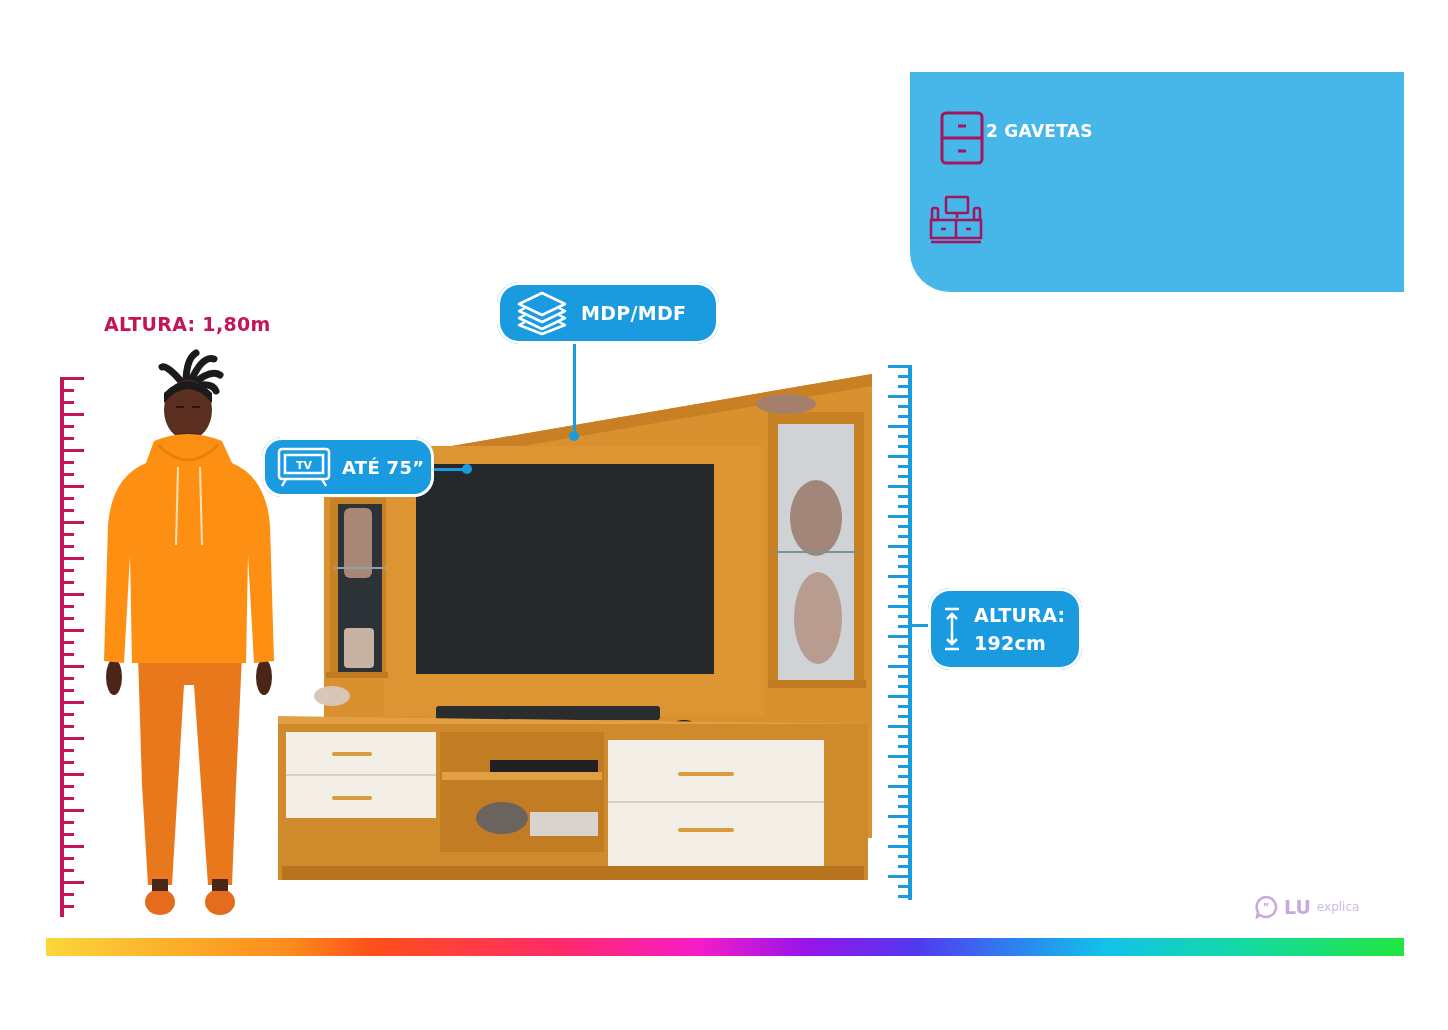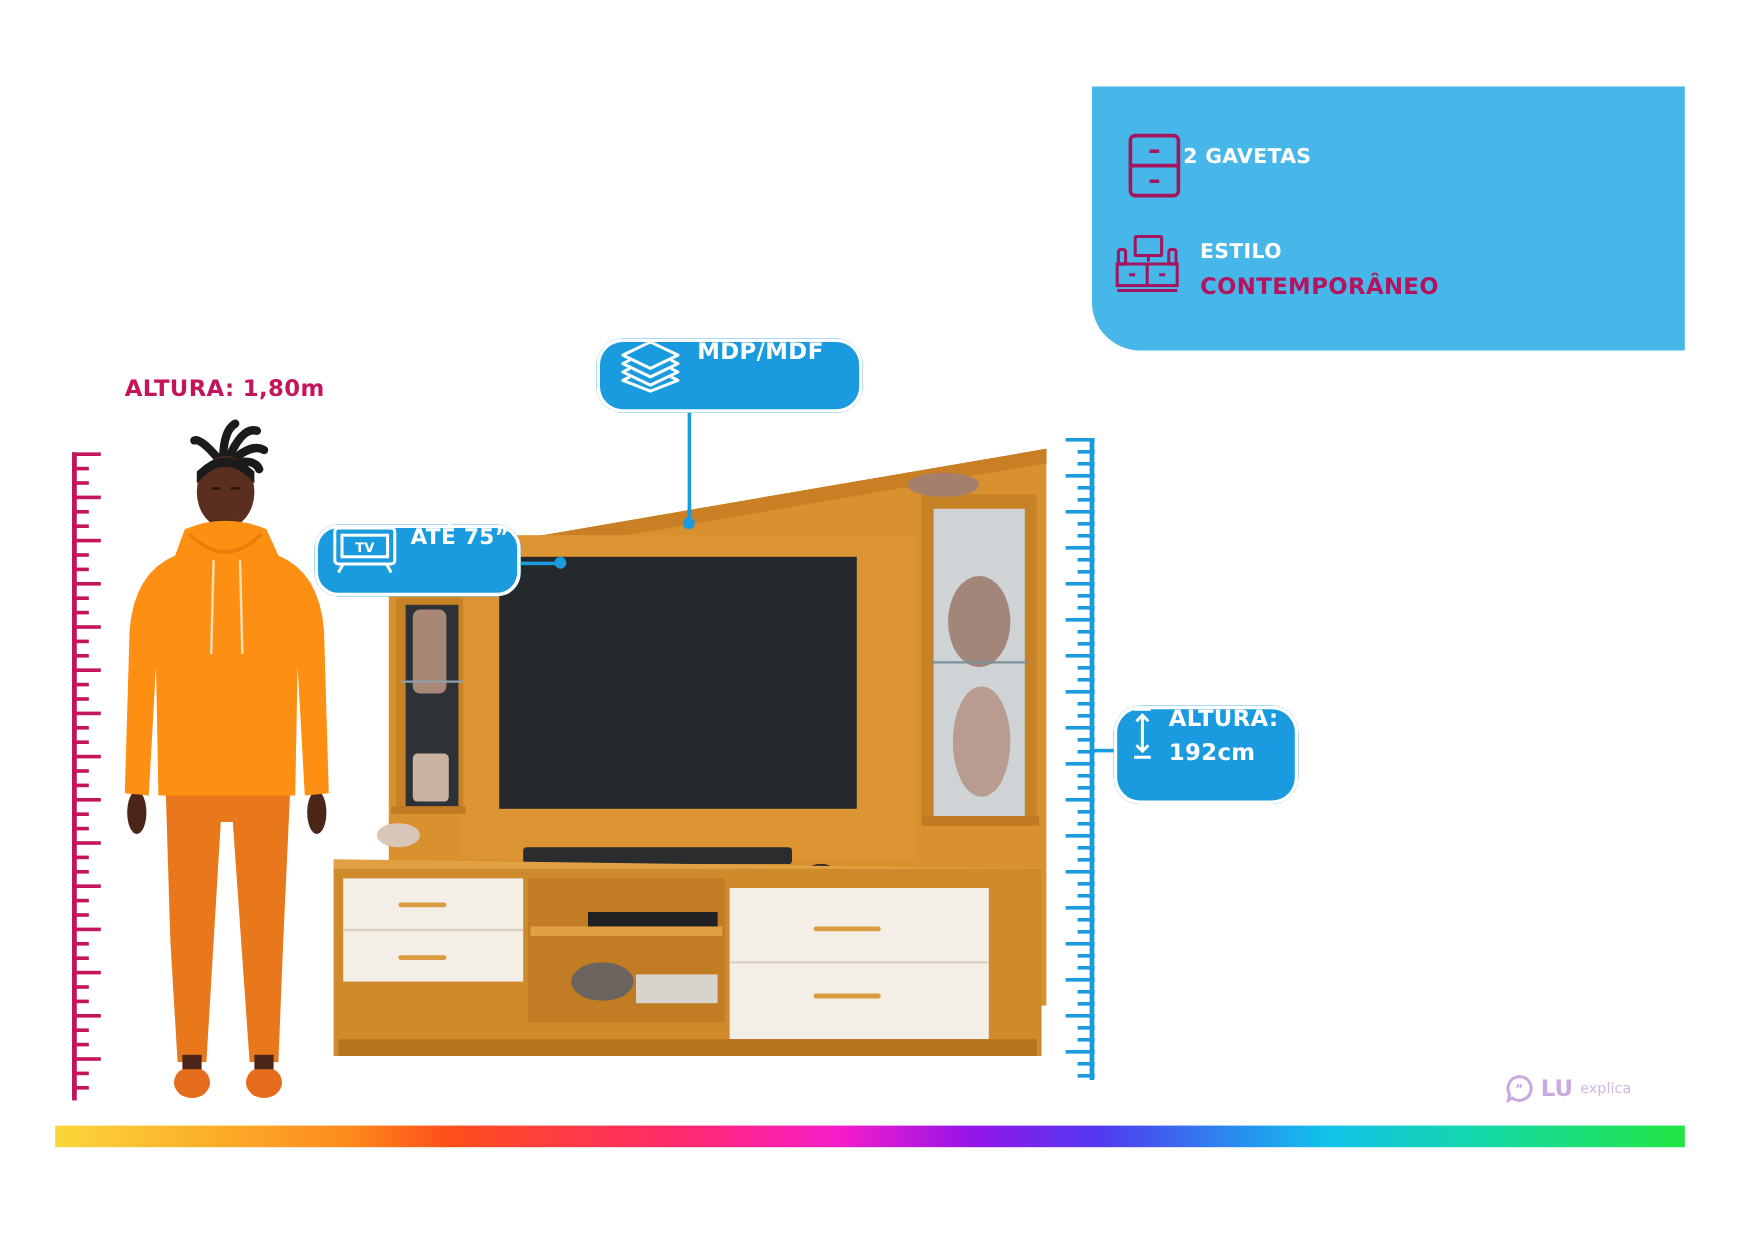--- a/index.html
+++ b/index.html
@@ -13,21 +13,21 @@
     left: 910px; top: 72px; width: 494px; height: 220px;
     background: #47b6e8; border-bottom-left-radius: 40px;
   }
   .info-item { position: absolute; display: flex; align-items: center; }
   .info-text { color: #ffffff; font-weight: bold; font-size: 17px; letter-spacing: 0.3px; }
   .info-text.magenta { color: #b5135f; font-size: 19px; }
 
   
   .pill {
     position: absolute; background: #1a9be0; color: #fff; font-weight: bold;
-    display: flex; align-items: flex-start; border-radius: 18px;
+    display: flex; align-items: center; border-radius: 18px;
     box-shadow: 0 0 0 3px #ffffff inset;
   }
   .pill .label { font-size: 18px; letter-spacing: 0.3px; }
 
   .connector { position: absolute; background: #1a9be0; }
   .dot { position: absolute; width: 10px; height: 10px; background: #1a9be0; border-radius: 50%; }
 
   
   .ruler { position: absolute; }
   .ruler .spine { position: absolute; top: 0; bottom: 0; width: 4px; }
@@ -69,24 +69,20 @@
         <line x1="29" y1="19" x2="29" y2="24"></line>
         <rect x="4" y="14" width="6" height="12" rx="2"></rect>
         <rect x="46" y="14" width="6" height="12" rx="2"></rect>
         <rect x="3" y="26" width="50" height="18"></rect>
         <line x1="28" y1="26" x2="28" y2="44"></line>
         <line x1="13" y1="35" x2="18" y2="35"></line>
         <line x1="38" y1="35" x2="43" y2="35"></line>
         <line x1="3" y1="48" x2="53" y2="48"></line>
       </g>
     </svg>
-    <div style="margin-left:16px; margin-top:6px;">
-      <div class="info-text">ESTILO</div>
-      <div class="info-text magenta" style="margin-top:8px;">CONTEMPORÂNEO</div>
-    </div>
   </div>
 </div>
 
 <div class="abs person-title" style="left:104px; top:313px;">ALTURA: 1,80m</div>
 
 <div class="ruler" id="ruler-left" style="left:60px; top:377px; width:26px; height:540px;">
   <div class="spine" style="left:0; background:#c4145a;"></div>
 <div class="tick" style="top: 0px; width: 24px; background: rgb(196, 20, 90); left: 0px;"></div>
     <div class="tick" style="top: 12px; width: 14px; background: rgb(196, 20, 90); left: 0px;"></div>
     <div class="tick" style="top: 24px; width: 14px; background: rgb(196, 20, 90); left: 0px;"></div>

